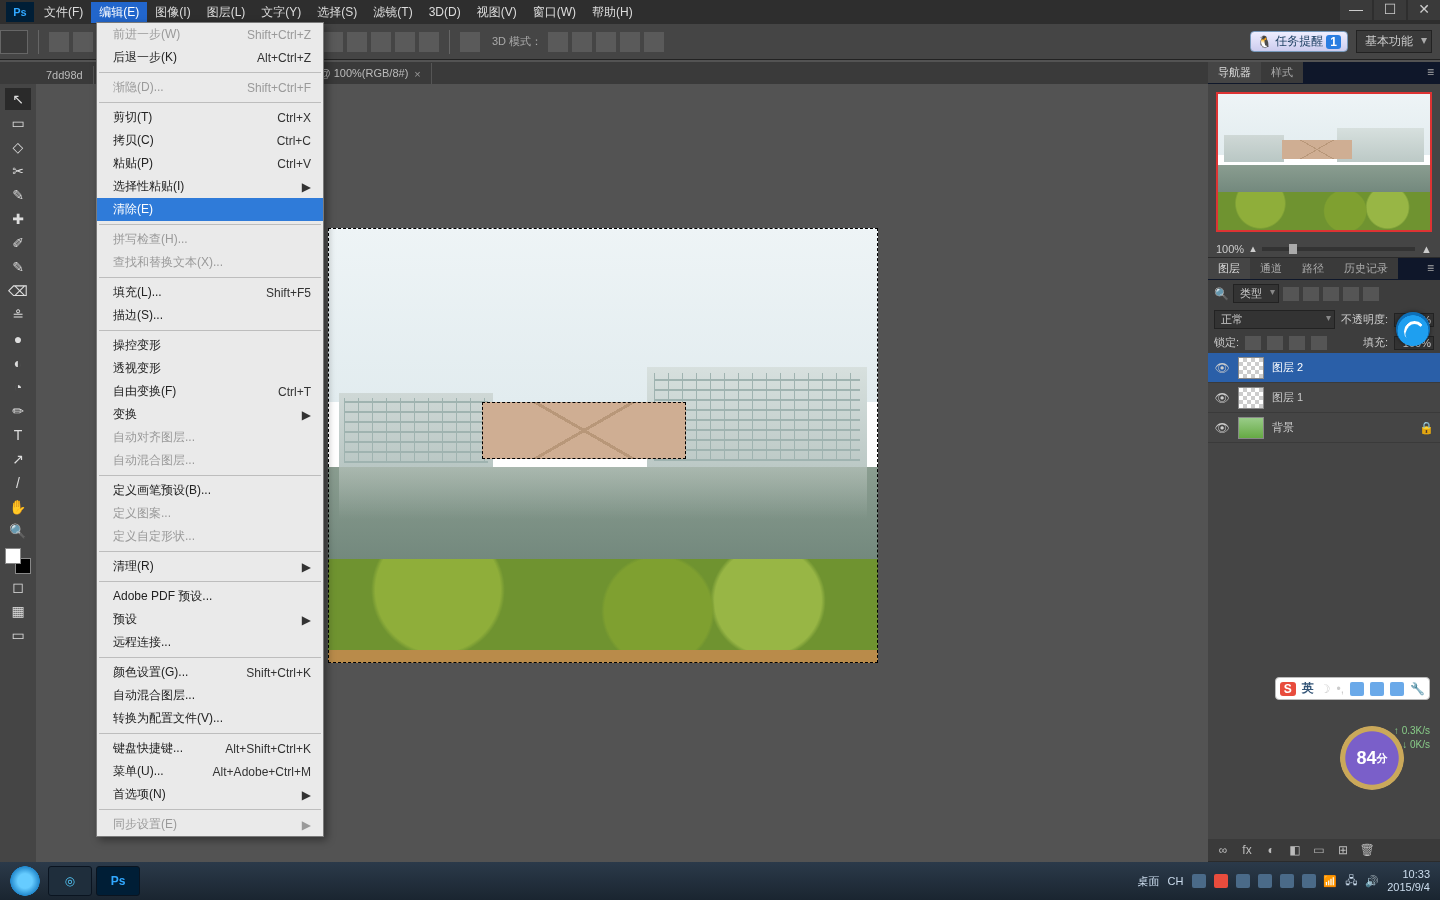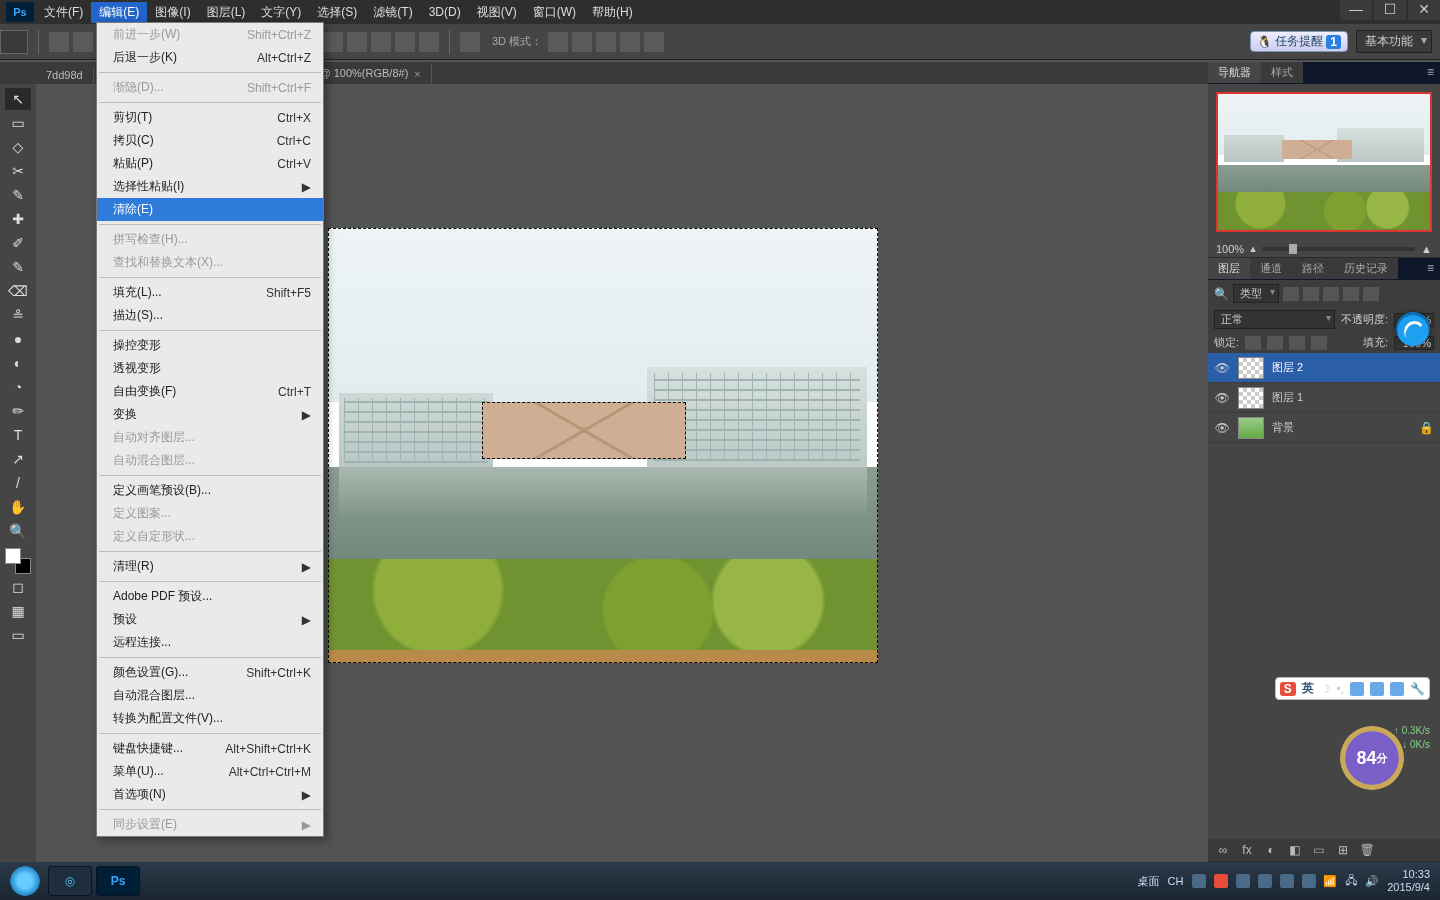--- a/index.html
+++ b/index.html
@@ -273,21 +273,21 @@
     <div class="dditem">
       <span class="lab">转换为配置文件(V)...</span>
     </div>
     <div class="ddsep"></div>
     <div class="dditem">
       <span class="lab">键盘快捷键...</span>
       <span class="sc">Alt+Shift+Ctrl+K</span>
     </div>
     <div class="dditem">
       <span class="lab">菜单(U)...</span>
-      <span class="sc">Alt+Ctrl+Ctrl+M</span>
+      <span class="sc">Alt+Adobe+Ctrl+M</span>
     </div>
     <div class="dditem">
       <span class="lab">首选项(N)</span>
       <span class="sub">▶</span>
     </div>
     <div class="ddsep"></div>
     <div class="dditem dis">
       <span class="lab">同步设置(E)</span>
       <span class="sub">▶</span>
     </div>

